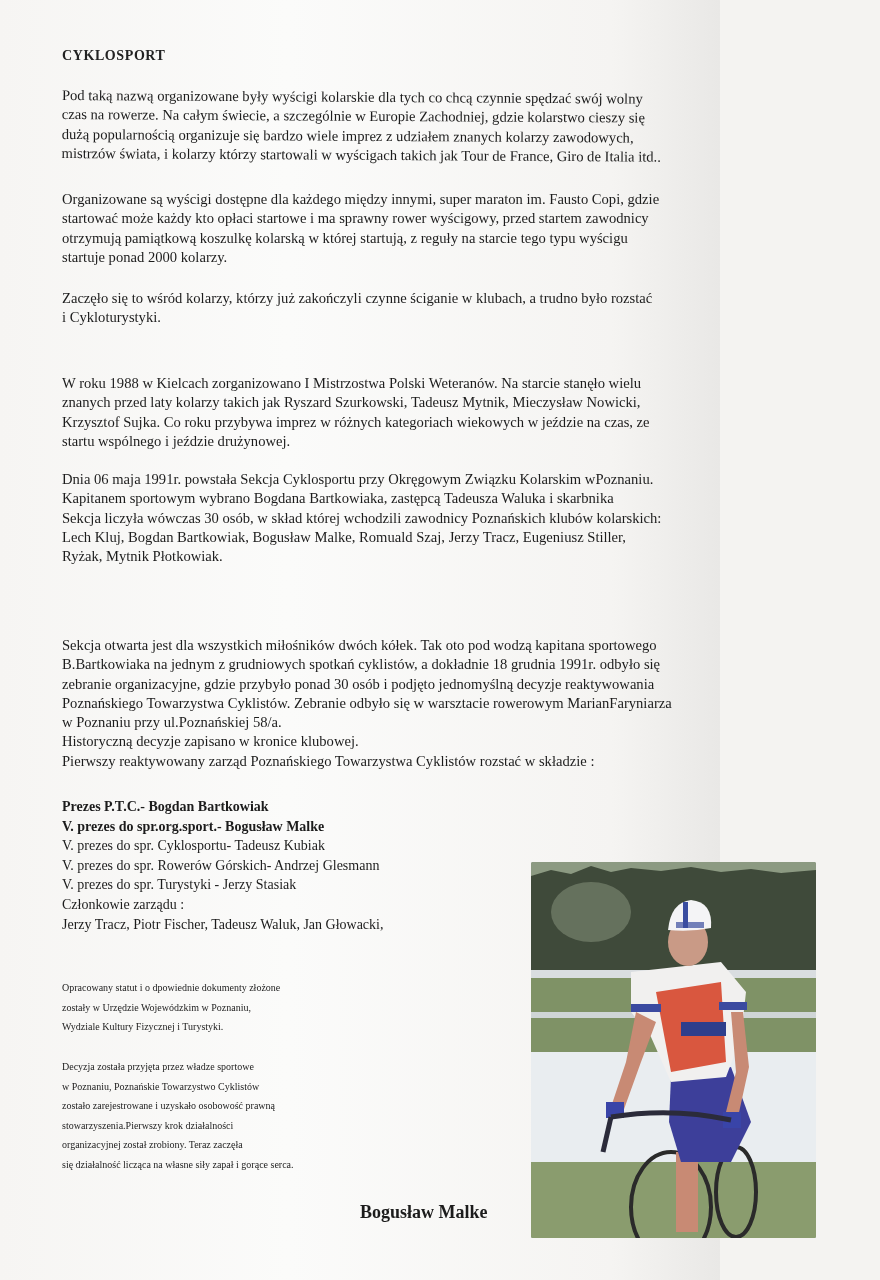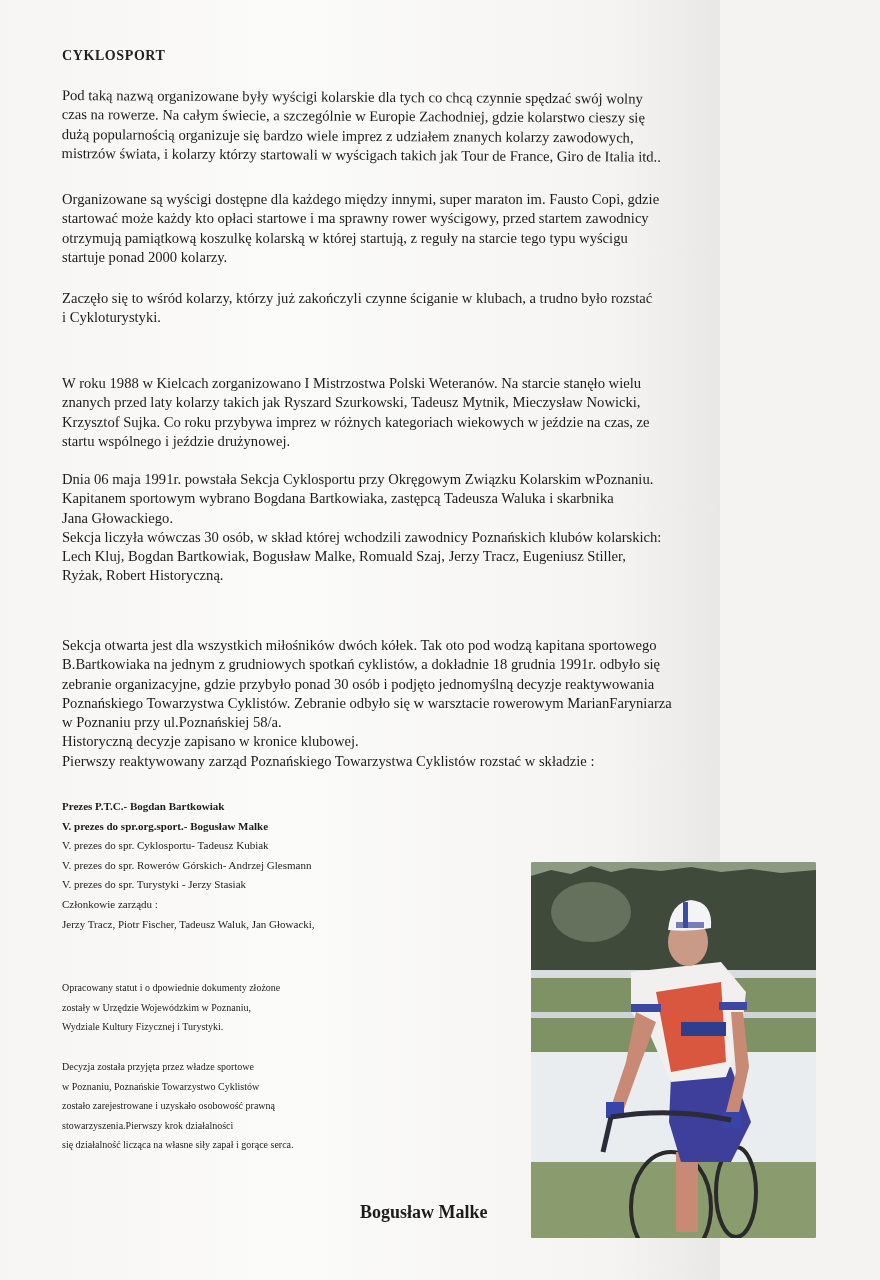--- a/index.html
+++ b/index.html
@@ -24,21 +24,21 @@
   }
   .para span.line { display: block; }
   #p1 { top: 86px; transform: rotate(0.35deg); transform-origin: left top; }
   #p2 { top: 190px; }
   #p3 { top: 289px; }
   #p4 { top: 374px; }
   #p5 { top: 470px; }
   #p6 { top: 636px; }
   .board {
     position: absolute; left: 62px; top: 797px; width: 470px;
-    font-size: 11px; line-height: 19.6px;
+    font-size: 14px; line-height: 19.6px;
   }
   .board .bold { font-weight: bold; }
   .board div { white-space: nowrap; }
   .left-para {
     position: absolute; left: 62px; width: 460px;
     font-size: 10px; line-height: 19.6px;
   }
   .left-para div { white-space: nowrap; }
   #p7 { top: 978px; }
   #p8 { top: 1057px; }
@@ -81,24 +81,23 @@
   <p class="para" id="p4">
     <span class="line">W roku 1988 w Kielcach zorganizowano I Mistrzostwa Polski Weteranów. Na starcie stanęło wielu</span>
     <span class="line">znanych przed laty kolarzy takich jak Ryszard Szurkowski, Tadeusz Mytnik, Mieczysław Nowicki,</span>
     <span class="line">Krzysztof Sujka. Co roku przybywa imprez w różnych kategoriach wiekowych w jeździe na czas, ze</span>
     <span class="line">startu wspólnego i jeździe drużynowej.</span>
   </p>
 
   <p class="para" id="p5">
     <span class="line">Dnia 06 maja 1991r. powstała Sekcja Cyklosportu przy Okręgowym Związku Kolarskim wPoznaniu.</span>
     <span class="line">Kapitanem sportowym wybrano Bogdana Bartkowiaka, zastępcą Tadeusza Waluka i skarbnika</span>
-    <span class="line">Jana Głowackiego.</span>
     <span class="line">Sekcja liczyła wówczas 30 osób, w skład której wchodzili zawodnicy Poznańskich klubów kolarskich:</span>
     <span class="line">Lech Kluj, Bogdan Bartkowiak, Bogusław Malke, Romuald Szaj, Jerzy Tracz, Eugeniusz Stiller,</span>
-    <span class="line">Ryżak, Robert Historyczną.</span>
+    <span class="line">Ryżak, Mytnik Płotkowiak.</span>
   </p>
 
   <p class="para" id="p6">
     <span class="line">Sekcja otwarta jest dla wszystkich miłośników dwóch kółek. Tak oto pod wodzą kapitana sportowego</span>
     <span class="line">B.Bartkowiaka na jednym z grudniowych spotkań cyklistów, a dokładnie 18 grudnia 1991r. odbyło się</span>
     <span class="line">zebranie organizacyjne, gdzie przybyło ponad 30 osób i podjęto jednomyślną decyzje reaktywowania</span>
     <span class="line">Poznańskiego Towarzystwa Cyklistów. Zebranie odbyło się w warsztacie rowerowym MarianFaryniarza</span>
     <span class="line">w Poznaniu przy ul.Poznańskiej 58/a.</span>
     <span class="line">Historyczną decyzje zapisano w kronice klubowej.</span>
     <span class="line">Pierwszy reaktywowany zarząd Poznańskiego Towarzystwa Cyklistów rozstać w składzie :</span>
@@ -118,20 +117,21 @@
     <div>Opracowany statut i o dpowiednie dokumenty złożone</div>
     <div>zostały w Urzędzie Wojewódzkim w Poznaniu,</div>
     <div>Wydziale Kultury Fizycznej i Turystyki.</div>
   </div>
 
   <div class="left-para" id="p8">
     <div>Decyzja została przyjęta przez władze sportowe</div>
     <div>w Poznaniu, Poznańskie Towarzystwo Cyklistów</div>
     <div>zostało zarejestrowane i uzyskało osobowość prawną</div>
     <div>stowarzyszenia.Pierwszy krok działalności</div>
+    <div>organizacyjnej został zrobiony. Teraz zaczęła</div>
     <div>się działalność licząca na własne siły zapał i gorące serca.</div>
   </div>
 
   <div class="signature">Bogusław Malke</div>
 
   <div class="photo">
     <svg width="285" height="376" viewBox="0 0 285 376">
       <rect x="0" y="0" width="285" height="376" fill="#8c9a82"></rect>
 
       <path d="M0 14 L20 8 L40 12 L60 4 L80 10 L100 6 L130 9 L160 5 L190 10 L220 7 L250 11 L285 8 L285 110 L0 110 Z" fill="#3f4a3a"></path>

